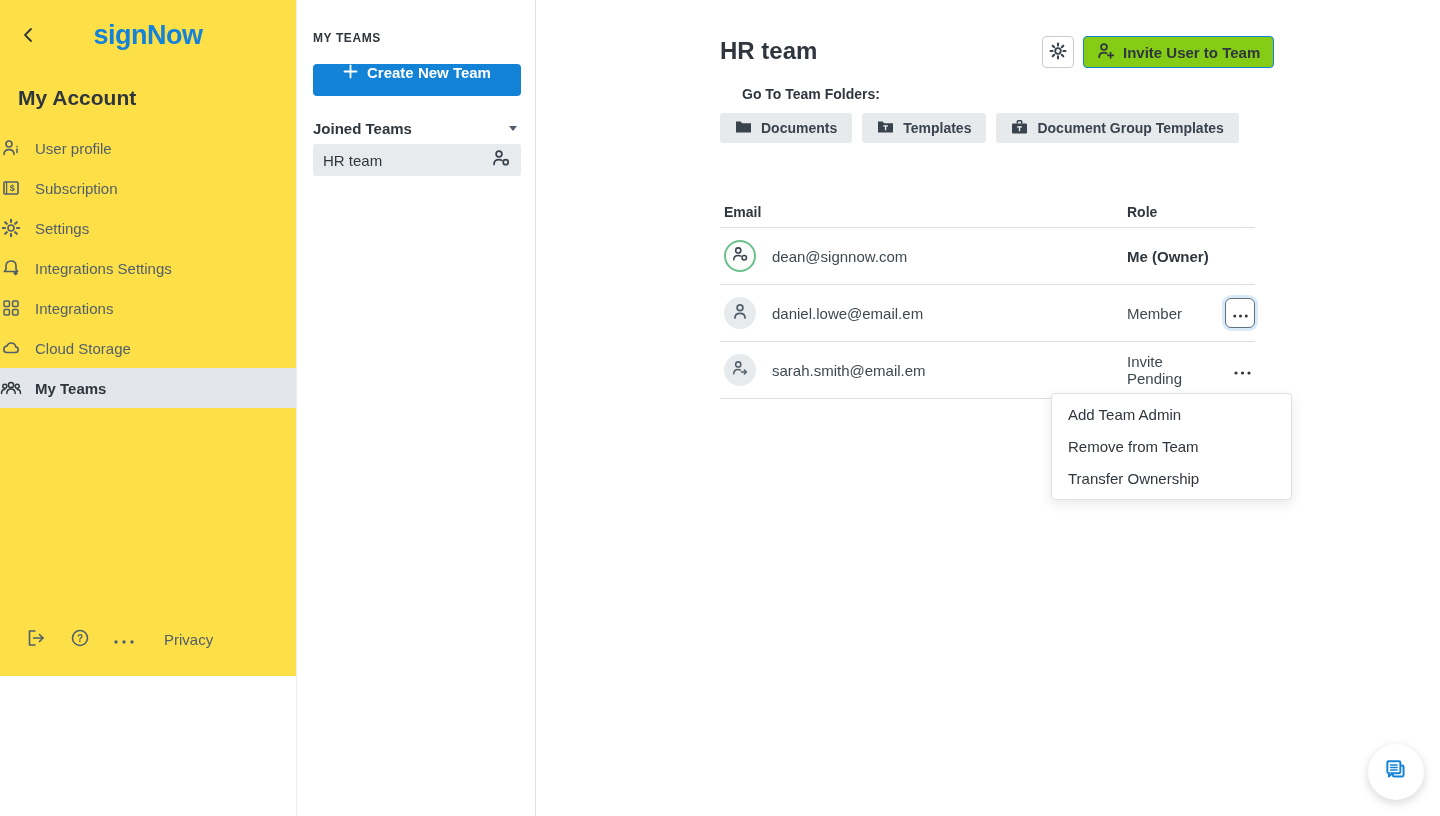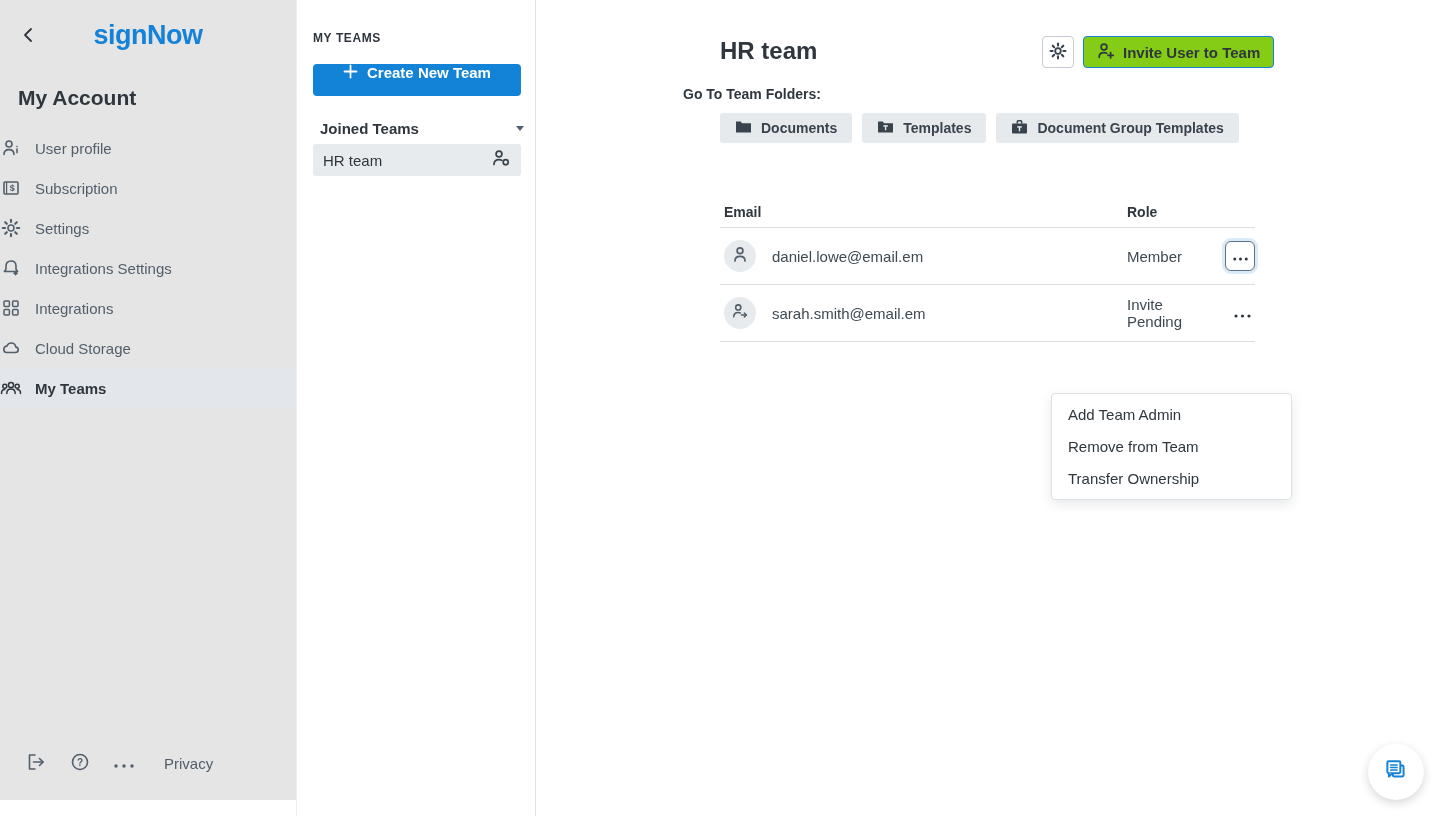--- a/index.html
+++ b/index.html
@@ -3,22 +3,22 @@
 <meta charset="utf-8">
 <style>
   * { margin:0; padding:0; box-sizing:border-box; }
   html,body { width:1440px; height:816px; }
   body {
     font-family:"Liberation Sans","DejaVu Sans",sans-serif;
     background:#ffffff; position:relative; overflow:hidden; color:#2f363d;
   }
   
   .sidebar {
-    position:absolute; left:0; top:0; width:296px; height:800px;
-    background:#e5e5e5;
+    position:absolute; left:0; top:0; width:296px; height:676px;
+    background:#fde047;
   }
   .sb-head { position:absolute; left:0; top:20px; width:296px; height:36px; }
   .back-btn { position:absolute; left:16px; top:4px; width:24px; height:24px;
     display:flex; align-items:center; justify-content:center; cursor:pointer; background:none; border:none; }
   .logo { position:absolute; left:0; top:0; width:296px; text-align:center;
     font-size:27px; font-weight:700; letter-spacing:-0.5px; color:#1382d8; }
   .account-title { position:absolute; left:18px; top:86px; font-size:21px; font-weight:700; color:#2f363d; }
   .nav { position:absolute; left:0; top:128px; width:296px; }
   .nav-item { display:flex; align-items:center; height:40px; 
     font-size:15px; color:#525f6b; cursor:pointer; }
@@ -32,39 +32,39 @@
   .teams-panel {
     position:absolute; left:296px; top:0; width:240px; height:816px;
     background:#ffffff; border-right:1px solid #dde3e8; border-left:1px solid #eceef1;
   }
   .tp-header { position:absolute; left:16px; top:31px; font-size:12px; font-weight:700;
     letter-spacing:0.6px; color:#2f363d; }
   .create-btn { position:absolute; left:16px; top:64px; width:208px; height:32px;
     background:#1383d8; color:#fff; border:none; border-radius:4px; font-size:15px; font-weight:600;
     display:flex; align-items:flex-start; justify-content:center; gap:9px; cursor:pointer;
     font-family:inherit; }
-  .joined-row { position:absolute; left:23px; top:117px; width:208px; height:22px;
+  .joined-row { position:absolute; left:16px; top:117px; width:208px; height:22px;
     display:flex; align-items:center; justify-content:space-between; cursor:pointer; }
   .joined-label { font-size:15px; font-weight:600; color:#2f363d; }
   .caret-down { width:0; height:0; border-left:4.5px solid transparent; border-right:4.5px solid transparent;
     border-top:5px solid #515e6b; margin-right:4px; }
   .team-row { position:absolute; left:16px; top:144px; width:208px; height:32px;
     background:#e7ebee; border-radius:3px; display:flex; align-items:center; justify-content:space-between;
     padding:0 10px; cursor:pointer; }
   .team-name { font-size:15px; color:#2f363d; }
 
   
   .main-title { position:absolute; left:720px; top:37px; font-size:24px; font-weight:700; color:#2f363d; }
   .gear-btn { position:absolute; left:1042px; top:36px; width:32px; height:32px;
     background:#fff; border:1px solid #c6ccd3; border-radius:4px;
     display:flex; align-items:center; justify-content:center; cursor:pointer; }
   .invite-btn { position:absolute; left:1083px; top:36px; height:32px; padding:0 13px;
     background:#84cc16; border:1px solid #1382d8; border-radius:4px; font-size:15px; font-weight:600;
     color:#2f363d; display:flex; align-items:center; gap:8px; cursor:pointer; font-family:inherit; }
-  .folders-label { position:absolute; left:683px; top:86px; font-size:14px; font-weight:700; color:#2f363d; }
+  .folders-label { position:absolute; left:742px; top:86px; font-size:14px; font-weight:700; color:#2f363d; }
   .folder-btns { position:absolute; left:720px; top:113px; display:flex; gap:10px; }
   .folder-btn { height:30px; background:#e7eaed; border:none; border-radius:3px; padding:0 15px;
     font-size:14px; font-weight:600; color:#39434d; display:flex; align-items:center; gap:9px;
     cursor:pointer; font-family:inherit; }
 
   
   .table { position:absolute; left:720px; top:196px; width:535px; }
   .t-head { display:flex; height:32px; align-items:center; border-bottom:1px solid #d9dee3;
     font-size:14px; font-weight:700; color:#2f363d; }
   .t-row { display:flex; height:57px; align-items:center; border-bottom:1px solid #d9dee3; }
@@ -329,20 +329,38 @@
   </button>
 </div>
 
 <div class="table">
   <div class="t-head">
     <div class="col-email">Email</div>
     <div class="col-role">Role</div>
     <div class="col-actions"></div>
   </div>
 
+  <div class="t-row">
+    <div class="col-email">
+      <span class="avatar owner">
+        <span>
+          <svg width="17" height="17" viewBox="0 0 19 19" fill="none" stroke="#39434d" stroke-width="1.7" stroke-linecap="round">
+            <circle cx="7" cy="5" r="2.9"></circle>
+              <path d="M2 15.5 C2 12.1 4.2 10.7 7 10.7 C8.1 10.7 9.1 10.9 9.9 11.4"></path>
+            <circle cx="13.7" cy="13.2" r="2.5"></circle>
+          </svg>
+        </span>
+      </span>
+      <span class="email-text">dean@signnow.com</span>
+    </div>
+    <div class="col-role">
+        <span class="role-text owner">Me (Owner)</span>
+      </div>
+    <div class="col-actions"></div>
+  </div>
 
   <div class="t-row">
     <div class="col-email">
       <span class="avatar">
         <span>
           <svg width="16" height="16" viewBox="0 0 16 16" fill="none" stroke="#515e6b" stroke-width="1.7" stroke-linecap="round">
             <circle cx="8" cy="4.8" r="2.9"></circle>
               <path d="M3 15 C3 11.7 5.2 10.4 8 10.4 C10.8 10.4 13 11.7 13 15"></path>
           </svg>
         </span>

